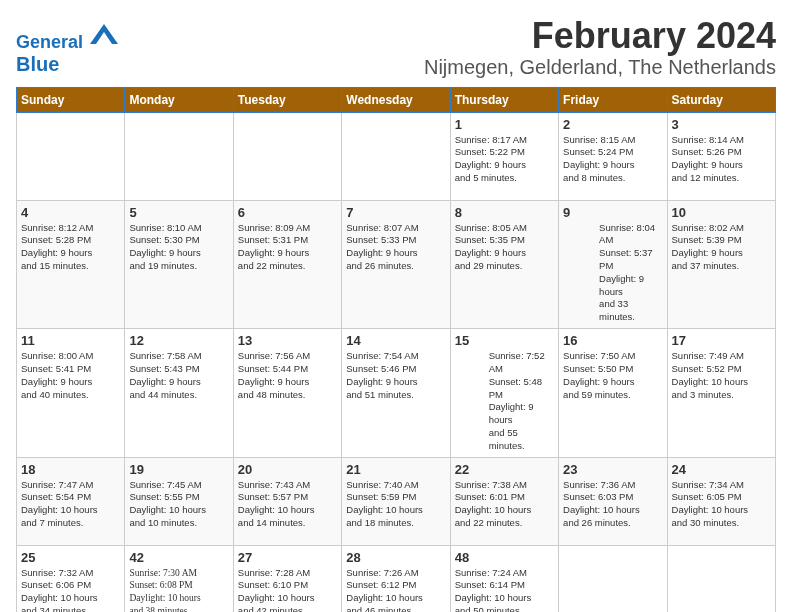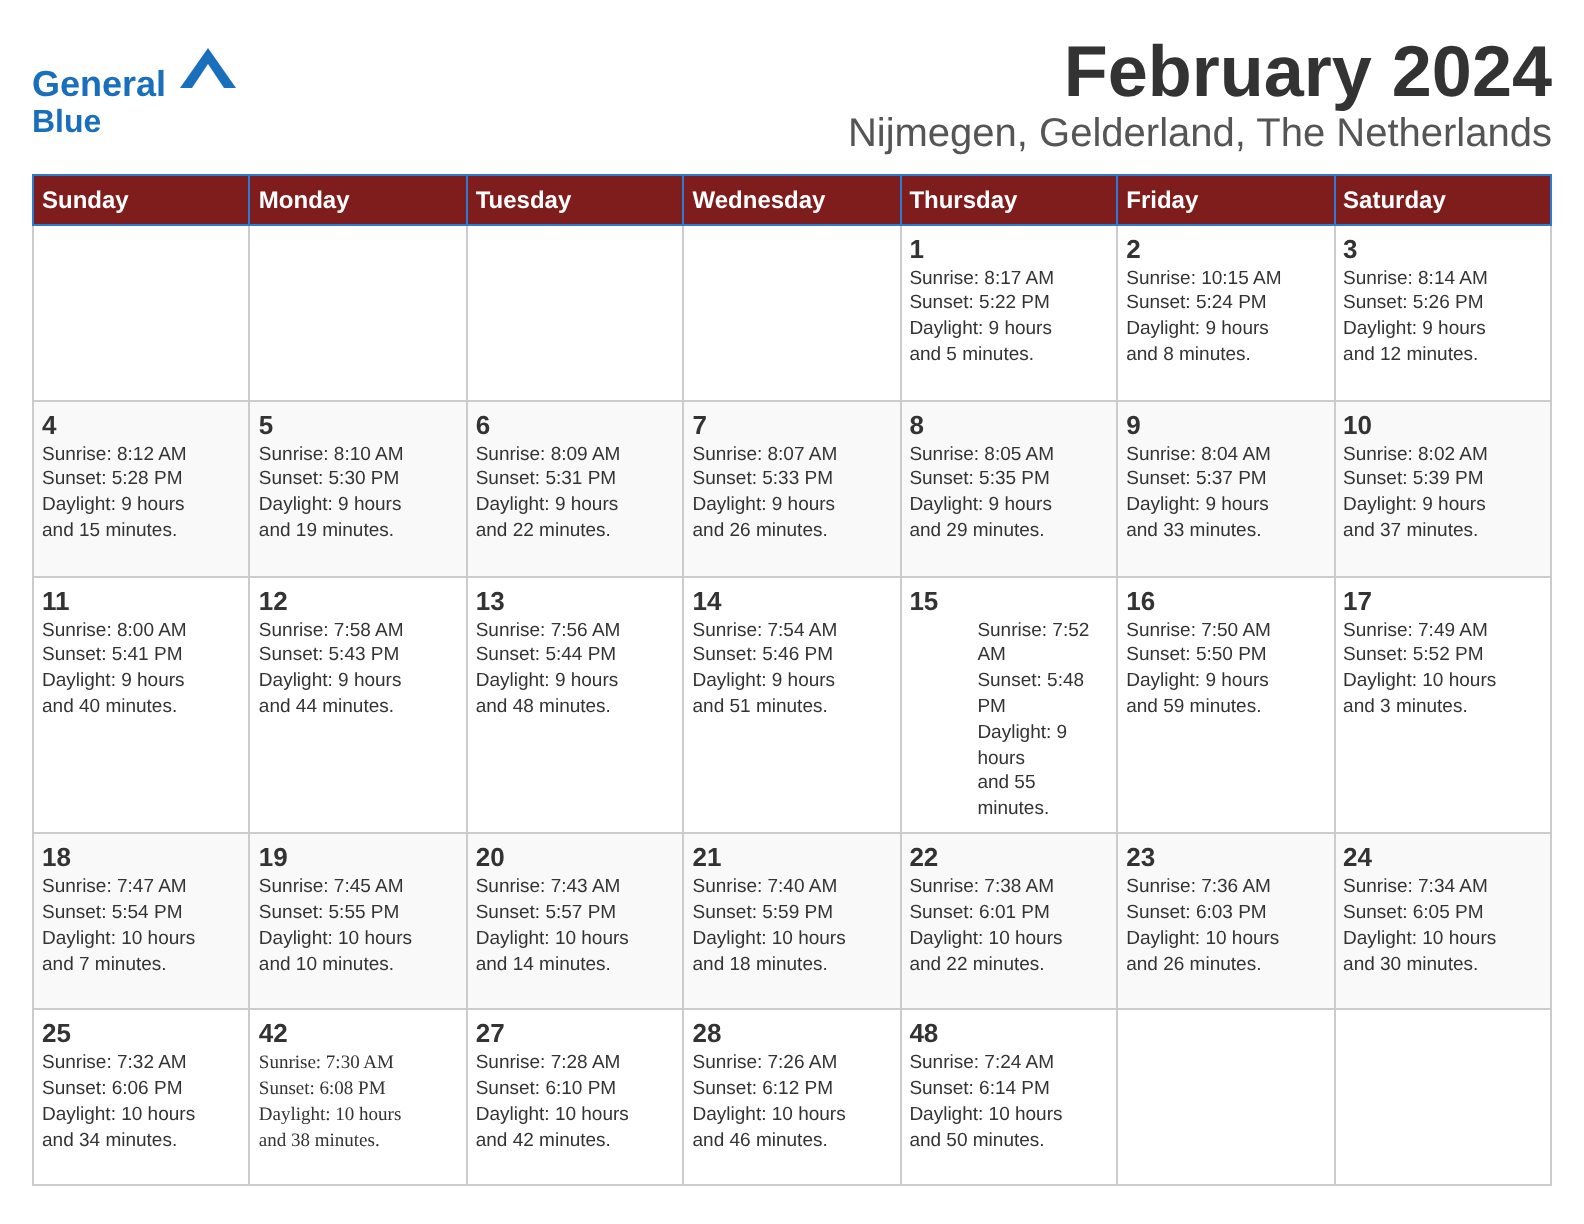--- a/index.html
+++ b/index.html
@@ -47,21 +47,21 @@
     .calendar-subtitle {
       font-size: 20px;
       color: #555;
     }
     table {
       width: 100%;
       border-collapse: collapse;
       table-layout: fixed;
     }
     thead th {
-      background-color: #7f1d1d;
+      background-color: #a16207;
       color: white;
       font-size: 12px;
       font-weight: bold;
       padding: 5px 4px;
       text-align: left;
       border: 1px solid #2b7cd3;
     }
     tbody td {
       border: 1px solid #ccc;
       vertical-align: top;
@@ -96,21 +96,21 @@
 <div class="header">
   <div class="logo">
     <div>
       <div class="logo-text">
         <span>General</span>
         <svg class="logo-icon" viewBox="0 0 28 20" xmlns="http://www.w3.org/2000/svg">
           <polygon points="0,20 14,0 28,20" fill="#1a6fbd"></polygon>
           <polygon points="6,20 14,8 22,20" fill="#fff"></polygon>
         </svg>
       </div>
-      <div class="logo-text" style="color:#1a6fbd; font-size:16px;">Blue</div>
+      <div class="logo-text" style="color:#1a6fbd; font-size:20px;">Blue</div>
     </div>
   </div>
   <div class="title-section">
     <div class="calendar-title">February 2024</div>
     <div class="calendar-subtitle">Nijmegen, Gelderland, The Netherlands</div>
   </div>
 </div>
 
 <table>
   <thead>
@@ -132,21 +132,21 @@
         <td class="empty-cell"></td>
         <td>
           <div class="day-number">1</div>
           <div class="day-info" style="white-space: pre-line;">Sunrise: 8:17 AM
 Sunset: 5:22 PM
 Daylight: 9 hours
 and 5 minutes.</div>
         </td>
         <td>
           <div class="day-number">2</div>
-          <div class="day-info" style="white-space: pre-line;">Sunrise: 10:15 AM
+          <div class="day-info" style="white-space: pre-line;">Sunrise: 8:15 AM
 Sunset: 5:24 PM
 Daylight: 9 hours
 and 8 minutes.</div>
         </td>
         <td>
           <div class="day-number">3</div>
           <div class="day-info" style="white-space: pre-line;">Sunrise: 8:14 AM
 Sunset: 5:26 PM
 Daylight: 9 hours
 and 12 minutes.</div>
@@ -183,21 +183,21 @@
         </td>
         <td>
           <div class="day-number">8</div>
           <div class="day-info" style="white-space: pre-line;">Sunrise: 8:05 AM
 Sunset: 5:35 PM
 Daylight: 9 hours
 and 29 minutes.</div>
         </td>
         <td>
           <div class="day-number">9</div>
-          <div class="day-info" style="white-space: pre-line;">Sunrise: 8:04 AM
+          <div class="day-info" style="white-space: pre-line; margin-left: 36px;">Sunrise: 8:04 AM
 Sunset: 5:37 PM
 Daylight: 9 hours
 and 33 minutes.</div>
         </td>
         <td>
           <div class="day-number">10</div>
           <div class="day-info" style="white-space: pre-line;">Sunrise: 8:02 AM
 Sunset: 5:39 PM
 Daylight: 9 hours
 and 37 minutes.</div>

